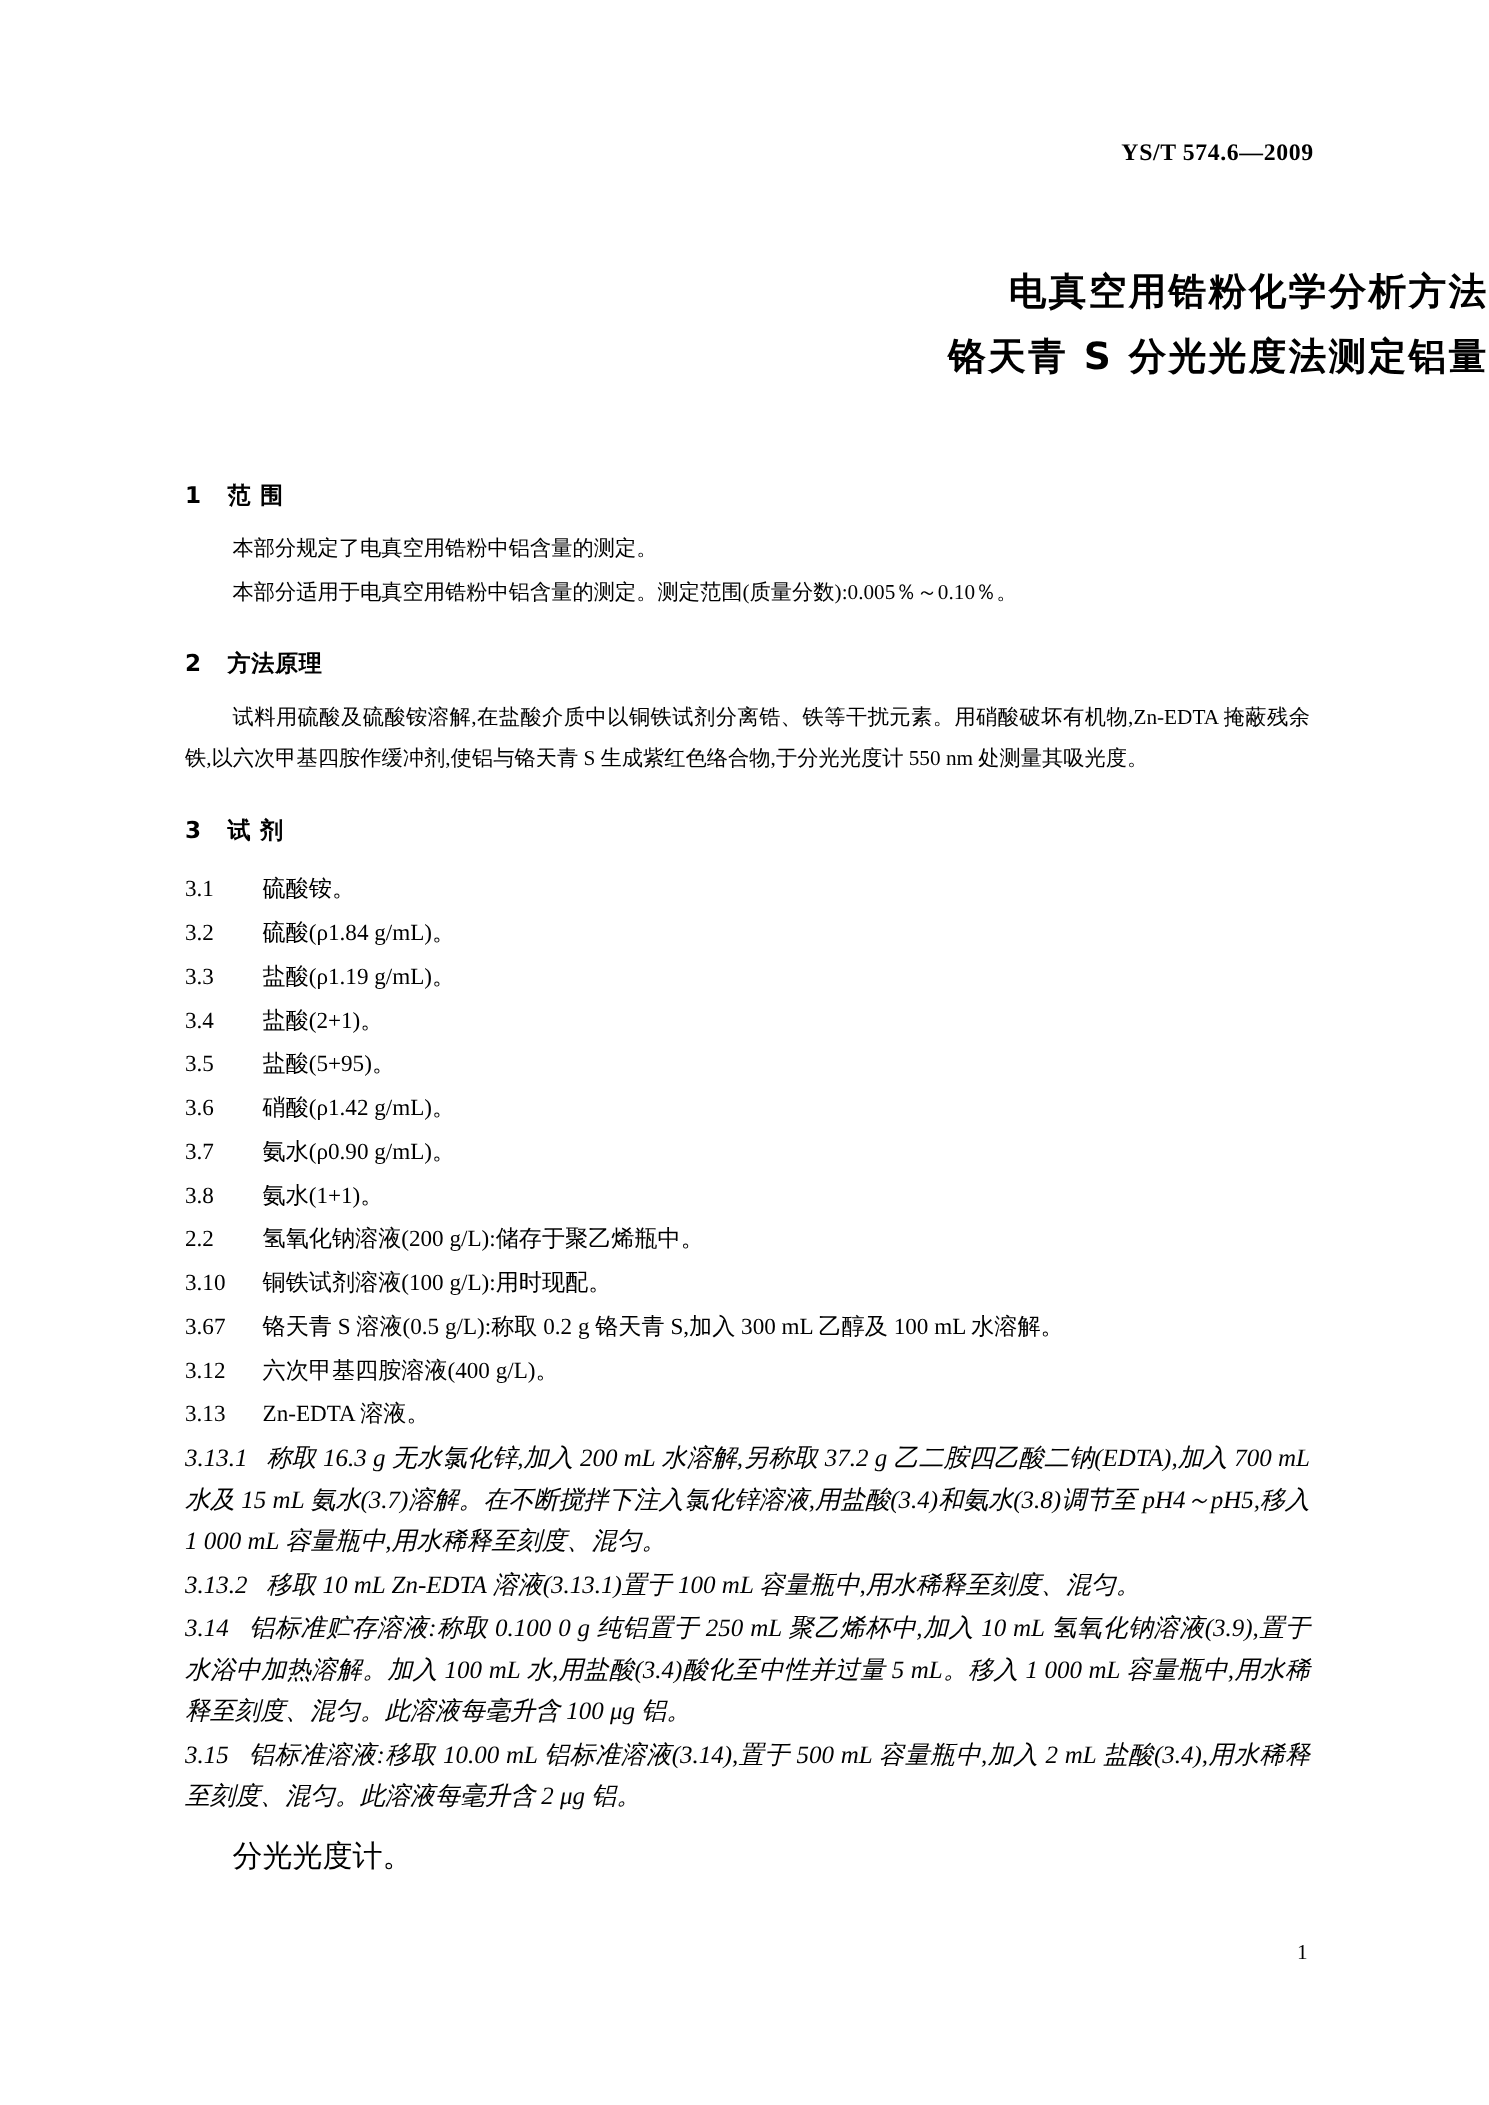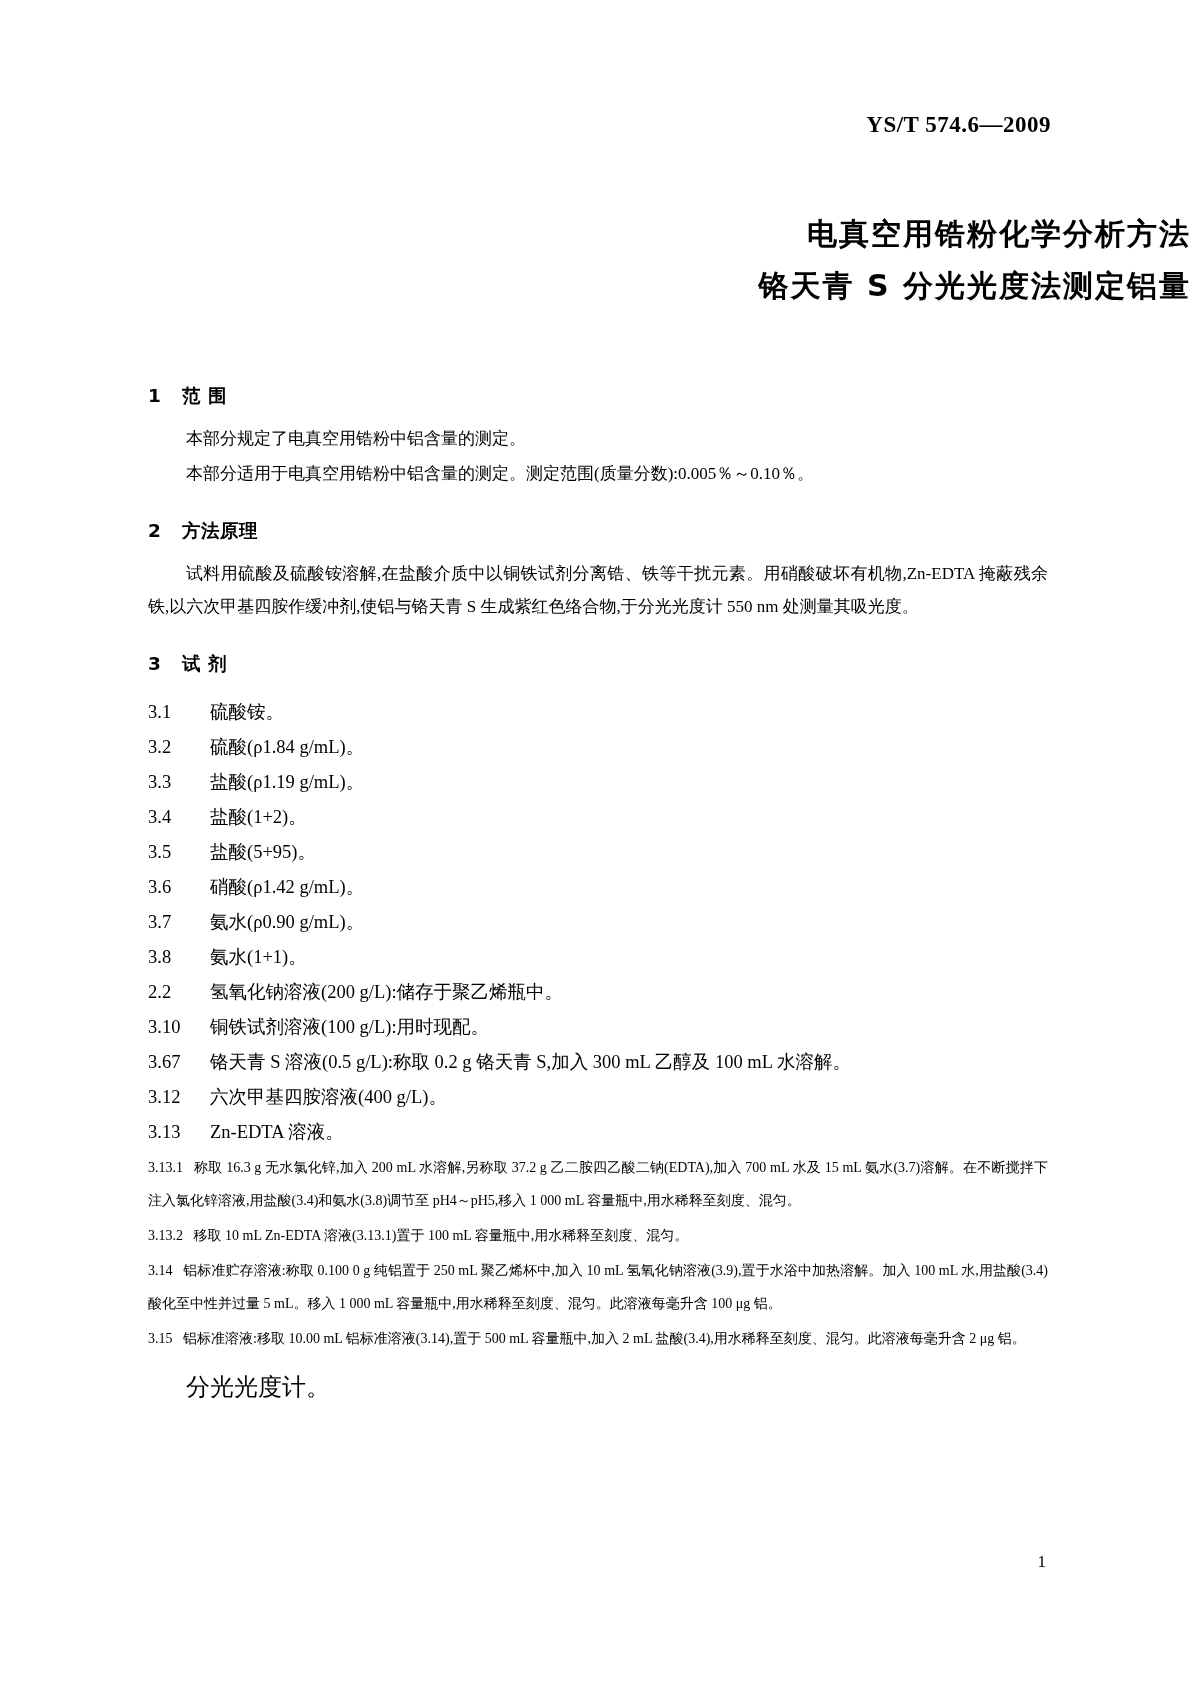--- a/index.html
+++ b/index.html
@@ -20,21 +20,21 @@
     left: 0; top: 0;
     width: 1191px;
     height: 1684px;
     box-sizing: border-box;
     padding: 0;
   }
   .std-no {
     position: absolute;
     right: 140px;
     top: 112px;
-    font-size: 23px;
+    font-size: 19px;
     font-weight: bold;
     letter-spacing: 0.5px;
     font-family: "Liberation Serif", "DejaVu Serif", serif;
     margin-left: 36px;
   }
   .title-block {
     position: absolute;
     left: 0;
     top: 208px;
     width: 1191px;
@@ -77,24 +77,25 @@
     margin: 0 0 2px 0;
     text-align: justify;
     position: relative;
     padding-left: 0;
   }
   .item .lbl {
     display: inline-block;
     min-width: 62px;
   }
   .blk {
-    font-size: 14px;
+    font-size: 20px;
     line-height: 33px;
     text-align: justify;
     margin: 0 0 2px 0;
+    font-style: italic;
   }
   .blk .lbl {
     display: inline;
   }
   .gap-s { height: 6px; }
   .page-num {
     position: absolute;
     right: 145px;
     top: 1552px;
     font-size: 17px;
@@ -133,21 +134,21 @@
 
     <div class="sec-head">
       <span class="num">3</span><span>试 剂</span>
     </div>
 
     <div class="gap-s"></div>
 
     <p class="item"><span class="lbl">3.1</span><span>硫酸铵。</span></p>
     <p class="item"><span class="lbl">3.2</span><span>硫酸(ρ1.84 g/mL)。</span></p>
     <p class="item"><span class="lbl">3.3</span><span>盐酸(ρ1.19 g/mL)。</span></p>
-    <p class="item"><span class="lbl">3.4</span><span>盐酸(1+2)。</span></p>
+    <p class="item"><span class="lbl">3.4</span><span>盐酸(2+1)。</span></p>
     <p class="item"><span class="lbl">3.5</span><span>盐酸(5+95)。</span></p>
     <p class="item"><span class="lbl">3.6</span><span>硝酸(ρ1.42 g/mL)。</span></p>
     <p class="item"><span class="lbl">3.7</span><span>氨水(ρ0.90 g/mL)。</span></p>
     <p class="item"><span class="lbl">3.8</span><span>氨水(1+1)。</span></p>
     <p class="item"><span class="lbl">2.2</span><span>氢氧化钠溶液(200 g/L):储存于聚乙烯瓶中。</span></p>
     <p class="item"><span class="lbl">3.10</span><span>铜铁试剂溶液(100 g/L):用时现配。</span></p>
     <p class="item"><span class="lbl">3.67</span><span>铬天青 S 溶液(0.5 g/L):称取 0.2 g 铬天青 S,加入 300 mL 乙醇及 100 mL 水溶解。</span></p>
     <p class="item"><span class="lbl">3.12</span><span>六次甲基四胺溶液(400 g/L)。</span></p>
     <p class="item"><span class="lbl">3.13</span><span>Zn-EDTA 溶液。</span></p>
 

